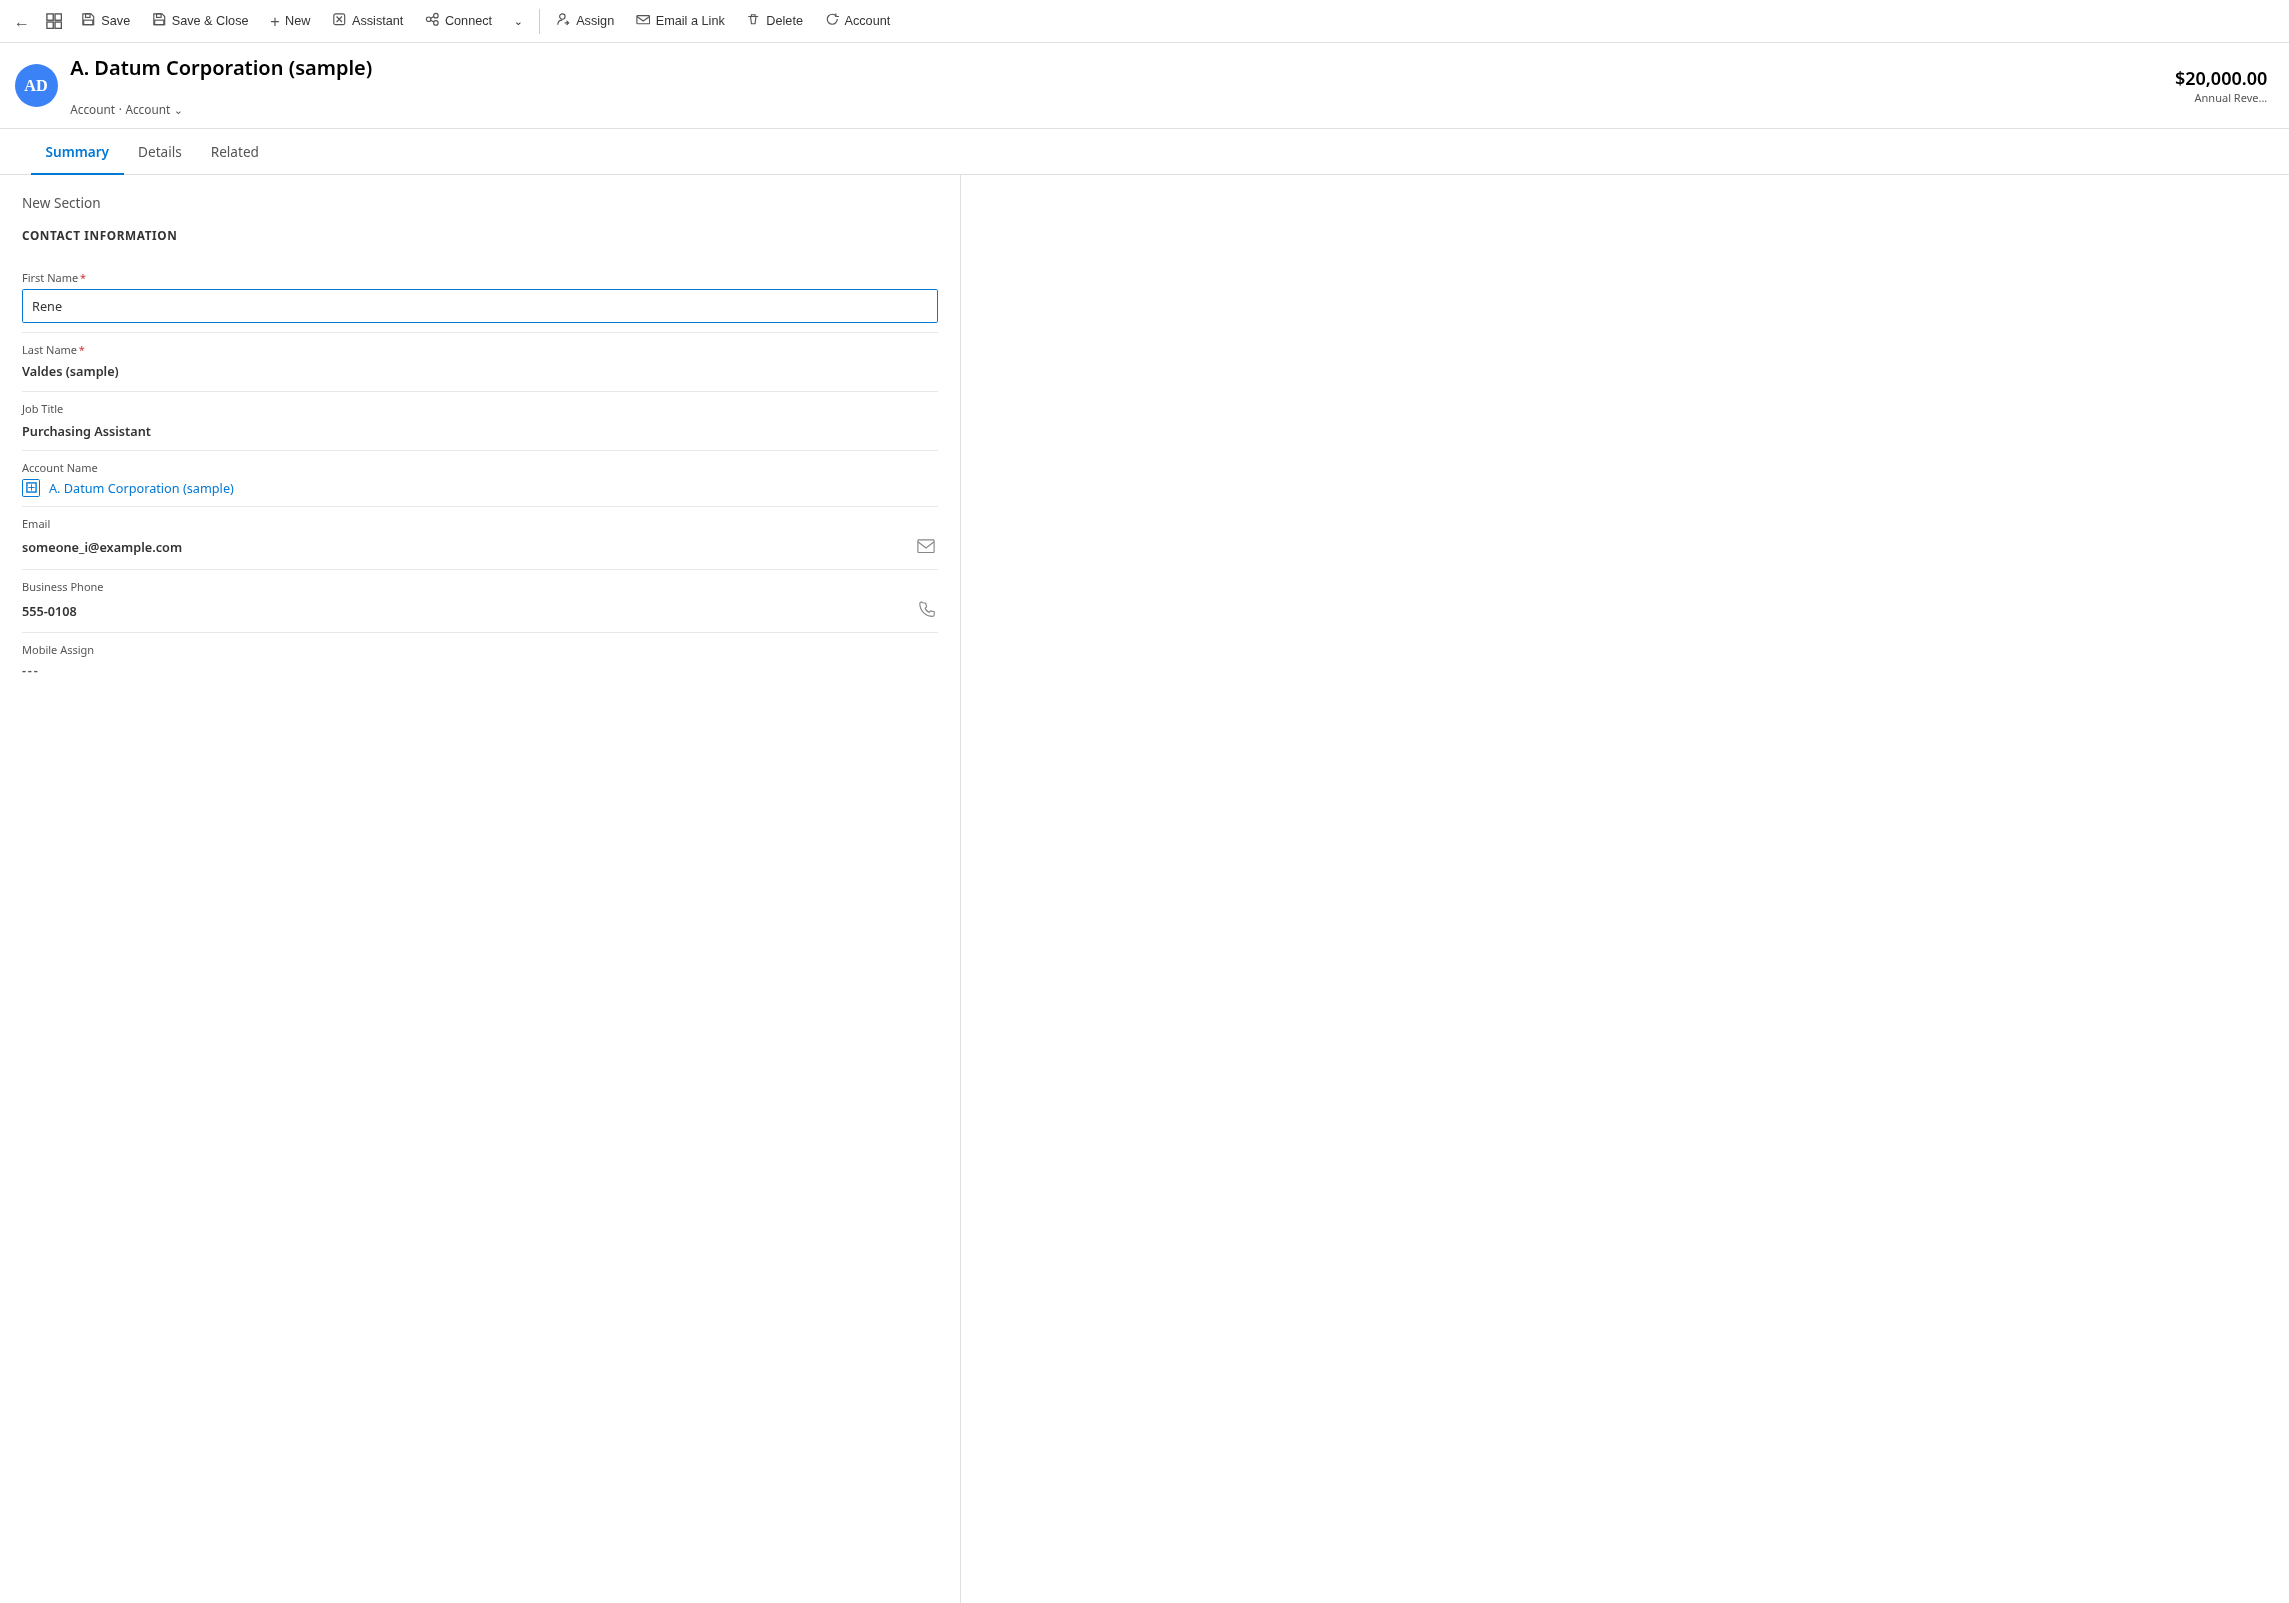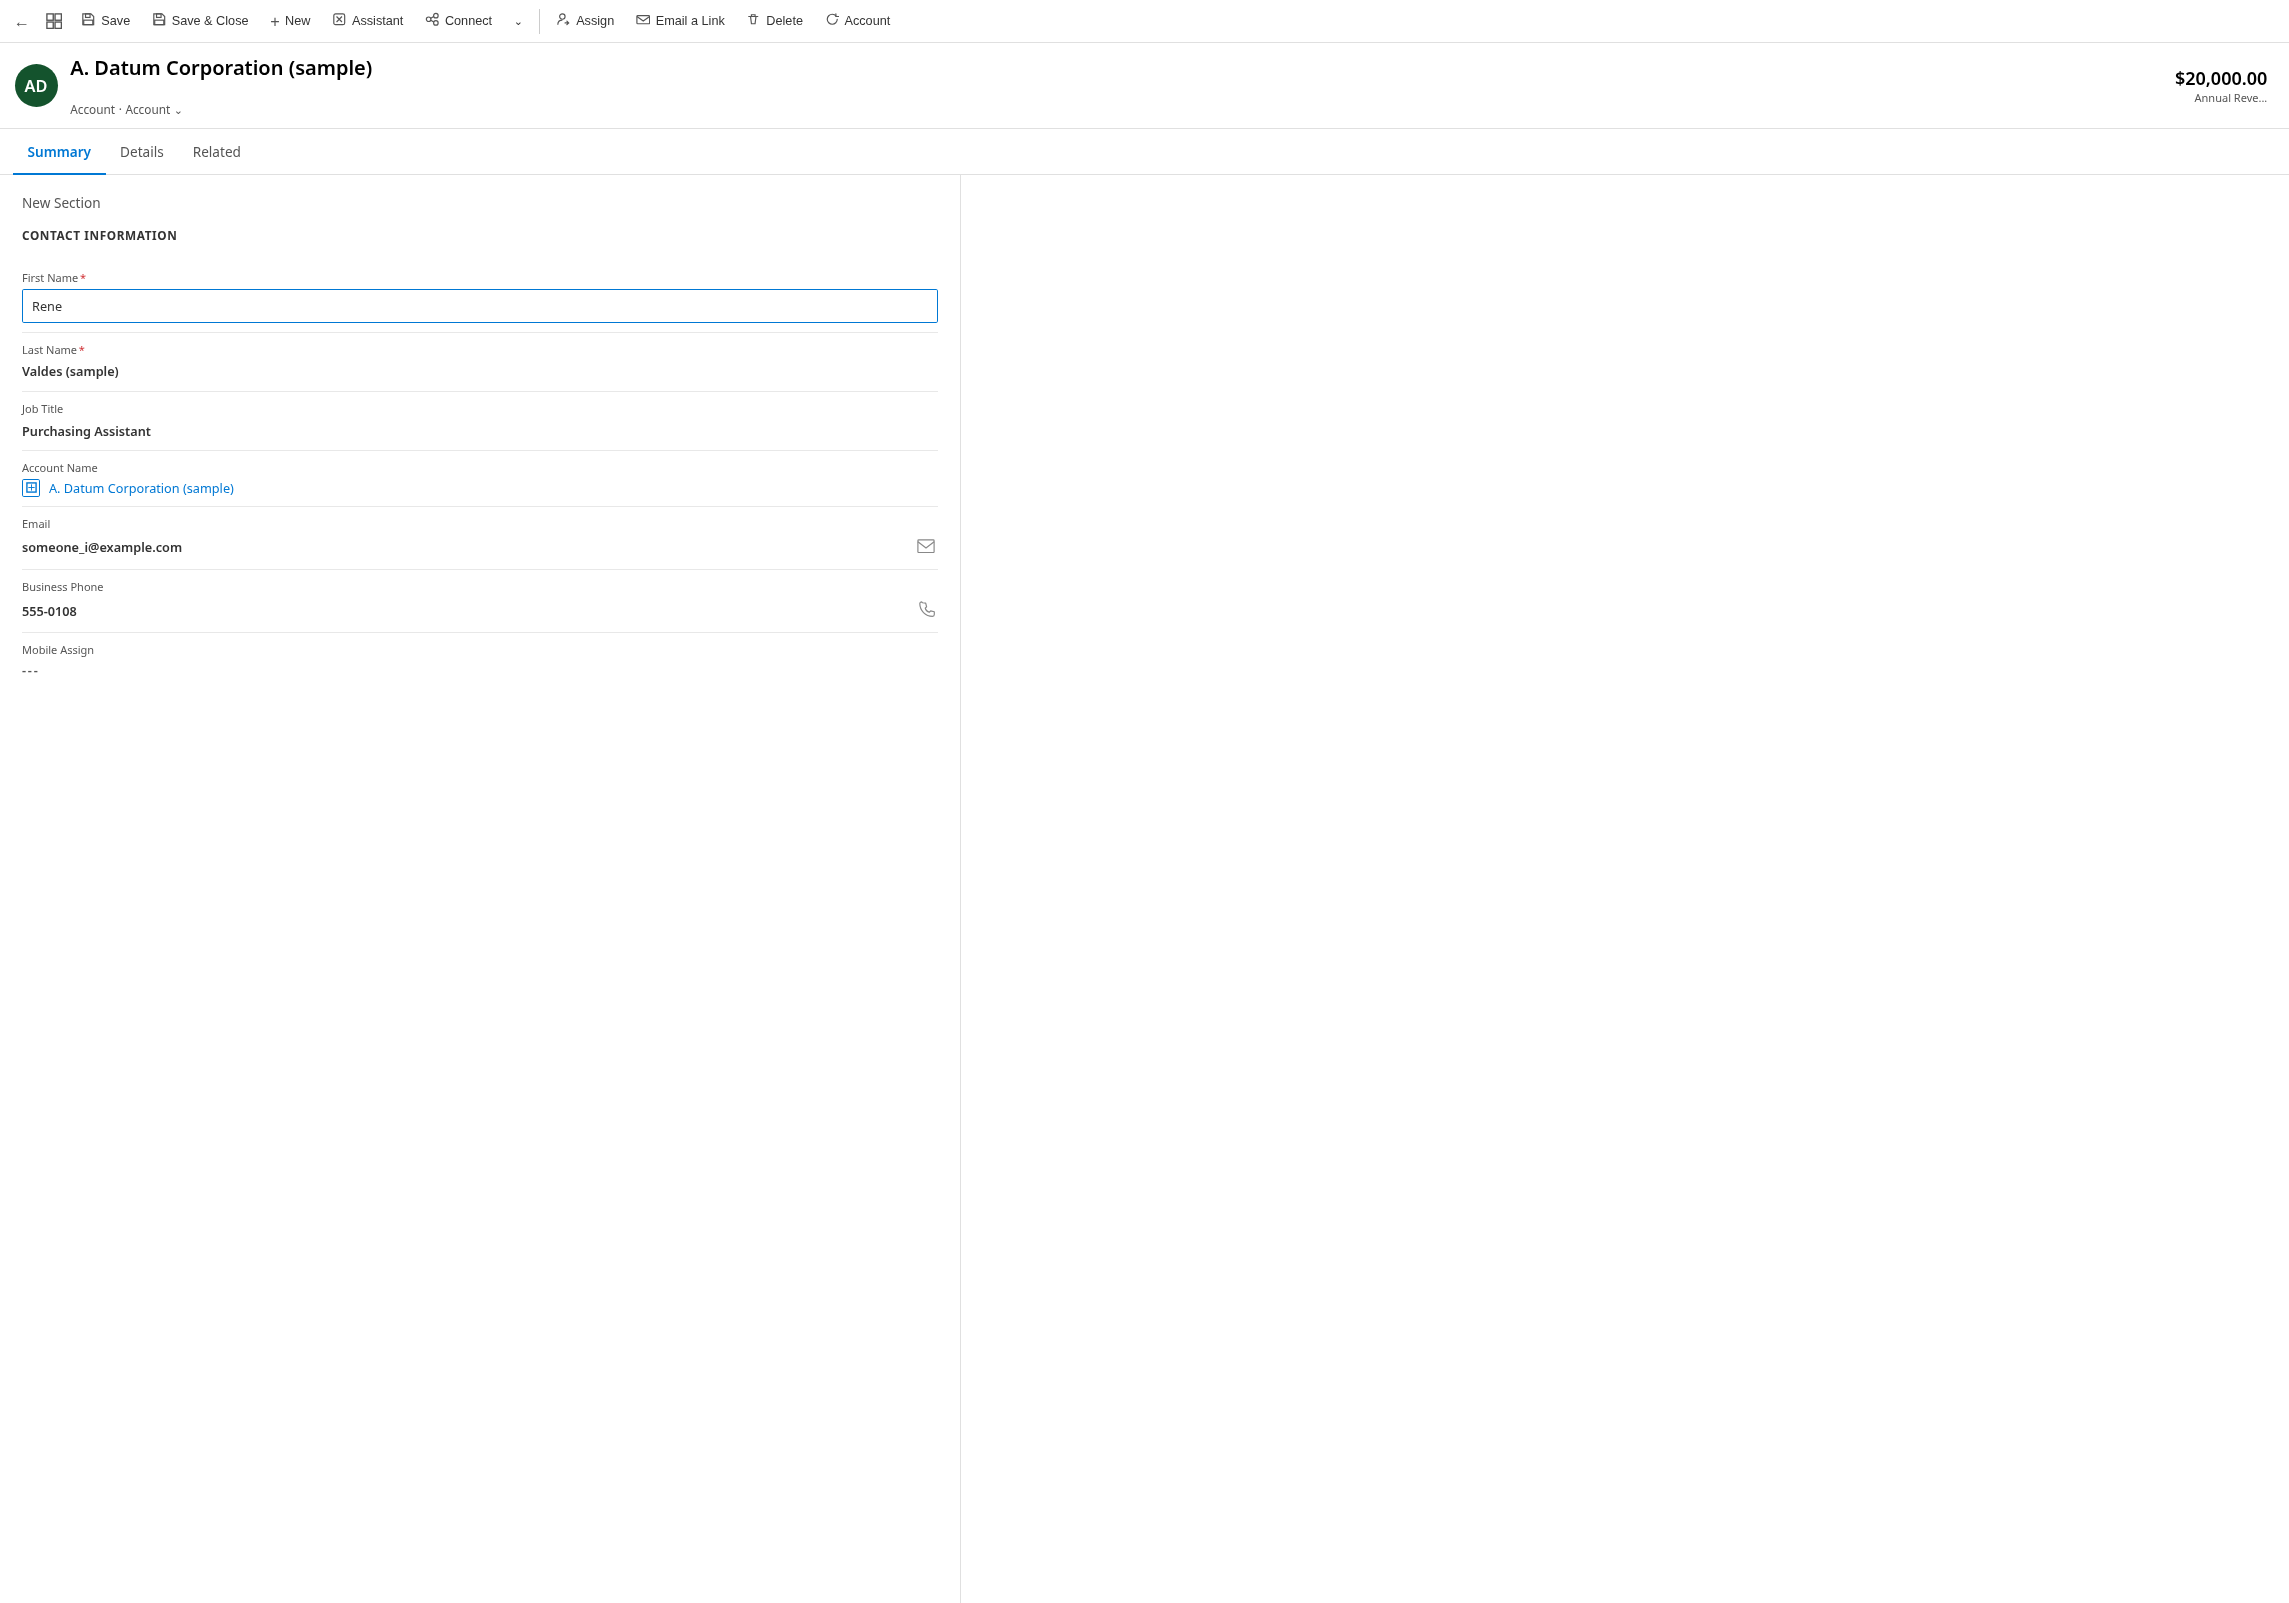--- a/index.html
+++ b/index.html
@@ -74,28 +74,29 @@
     }
     .record-header-left {
       display: flex;
       align-items: center;
       gap: 12.7px;
     }
     .avatar {
       width: 43px;
       height: 43px;
       border-radius: 50%;
-      background: #14532d;
+      background: #3b82f6;
       display: flex;
       align-items: center;
       justify-content: center;
       color: #fff;
       font-size: 16.3px;
       font-weight: 600;
       flex-shrink: 0;
+      font-family: Liberation Serif, serif;
     }
     .record-title {
       font-size: 20px;
       font-weight: 600;
       color: #000;
     }
     .record-breadcrumb {
       font-size: 11.8px;
       color: #555;
       display: flex;
@@ -123,21 +124,21 @@
     }
     .annual-revenue-label {
       font-size: 11px;
       color: #555;
     }
 
     
     .tabs {
       display: flex;
       align-items: center;
-      padding: 0 13px;
+      padding: 0 31px;
       border-bottom: 0.9px solid #e0e0e0;
       gap: 0;
     }
     .tab {
       padding: 12.7px 14.5px;
       cursor: pointer;
       font-size: 13.6px;
       color: #555;
       border-bottom: 2.7px solid transparent;
       margin-bottom: -0.9px;

